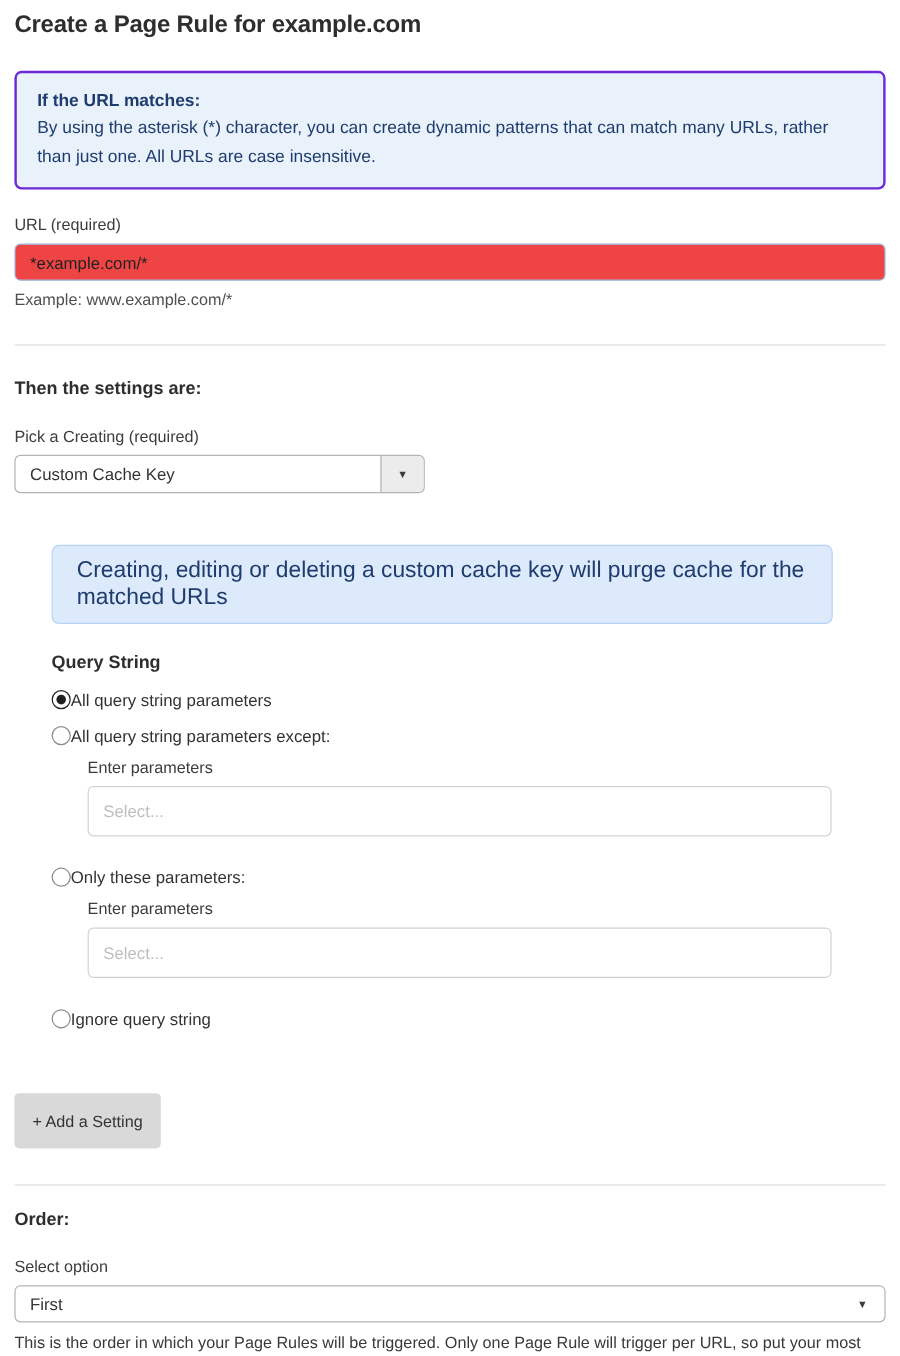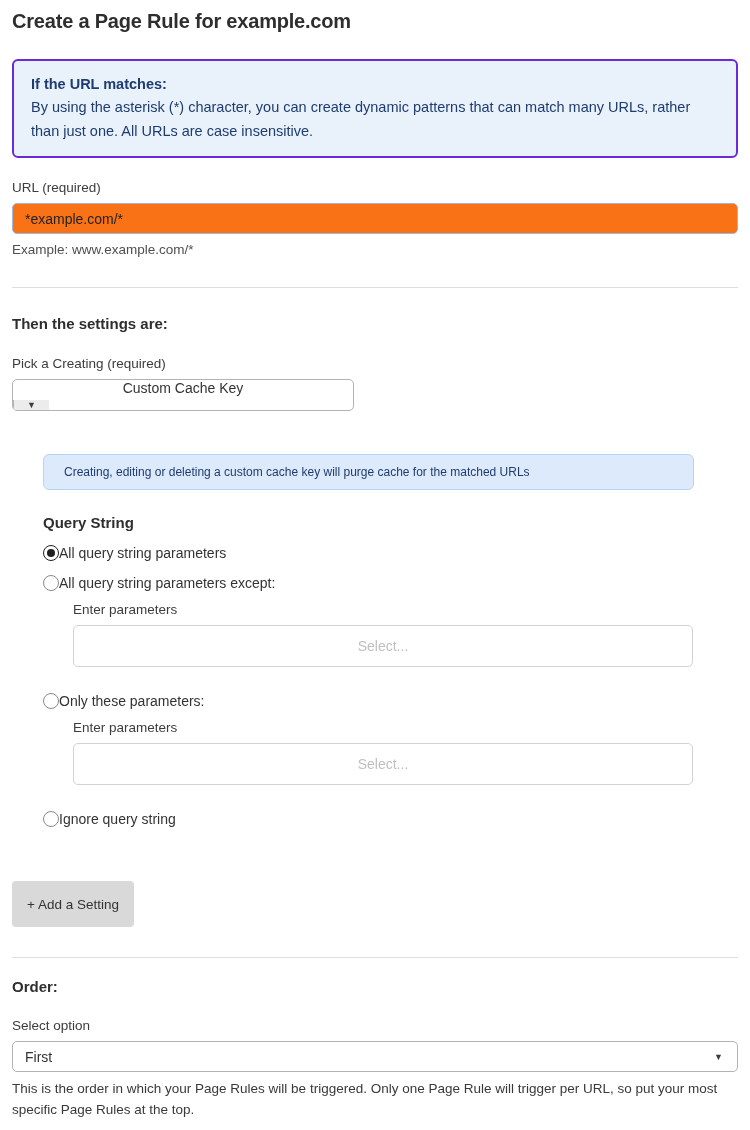--- a/index.html
+++ b/index.html
@@ -24,60 +24,59 @@
     line-height:1.62;
     color:#1e3c6e;
   }
   .info-box .info-heading { font-weight:bold; }
   .info-link { color:#2160c4; text-decoration:underline; cursor:pointer; }
   .field-label { font-size:13.5px; color:#3c3c3c; }
   .url-section { margin-top:22px; }
   .url-input {
     margin-top:8px;
     width:100%; height:31px;
-    background:#f97316;
+    background:#ef4444;
     border:1px solid #9db8dd;
     border-radius:5px;
     padding:0 12px;
     font-size:14px; color:#222;
     font-family:"Liberation Sans", sans-serif;
     outline:none;
   }
   .example-text { font-size:13.5px; color:#4f4f4f; margin-top:8px; }
   .divider { border:none; border-top:1px solid #dedede; margin:30px 0 0 0; }
   .section-heading { font-size:15px; font-weight:bold; color:#2e2e2e; margin:27px 0 0 0; }
   .picker-label { margin-top:24px; }
   .select-box {
     margin-top:8px;
     display:inline-flex; align-items:center;
     width:342px; height:32px;
     background:#fff;
     border:1px solid #b3b3b3;
     border-radius:5px;
     overflow:hidden;
     cursor:pointer;
-    flex-direction:column;
   }
   .select-box .select-text { flex:1; padding:0 12px; font-size:14px; color:#333; }
   .select-box .select-btn {
     width:36px; align-self:stretch;
     border-left:1px solid #b3b3b3;
     background:#ececec;
     display:flex; align-items:center; justify-content:center;
     font-size:9px; color:#3d3d3d;
   }
   .indent { margin-left:31px; }
   .notice-box {
     margin-top:43px;
     width:651px;
     background:#ddeafc;
     border:1px solid #b9d3f6;
     border-radius:6px;
     padding:10px 20px;
-    font-size:12px;
+    font-size:19px;
     color:#1e3c6e;
   }
   .qs-heading { font-size:15px; font-weight:bold; color:#2e2e2e; margin-top:24px; }
   .radio-row { display:flex; align-items:center; margin-top:14px; cursor:pointer; }
   .radio {
     width:16px; height:16px; flex:0 0 16px;
     border:1.5px solid #8a8a8a; border-radius:50%;
     background:#fff;
     display:inline-flex; align-items:center; justify-content:center;
   }
@@ -90,21 +89,20 @@
   .select-input {
     display:block;
     margin-top:8px;
     width:620px; height:42px;
     border:1px solid #d2d2d2;
     border-radius:5px;
     padding:0 12px;
     font-size:14px; color:#333;
     font-family:"Liberation Sans", sans-serif;
     outline:none;
-    text-align:center;
   }
   .select-input::placeholder { color:#bfbfbf; }
   .row-gap-lg { margin-top:26px; }
   .advanced-row { margin-top:38px; display:flex; align-items:center; gap:6px; cursor:pointer; }
   .advanced-link { color:#1a5ed6; font-size:14.5px; font-weight:bold; text-decoration:underline; }
   .advanced-arrow { color:#1a5ed6; font-size:11px; }
   .add-setting-btn {
     margin-top:54px;
     height:46px; padding:0 15px;
     background:#d9d9d9; border:none; border-radius:4px;

